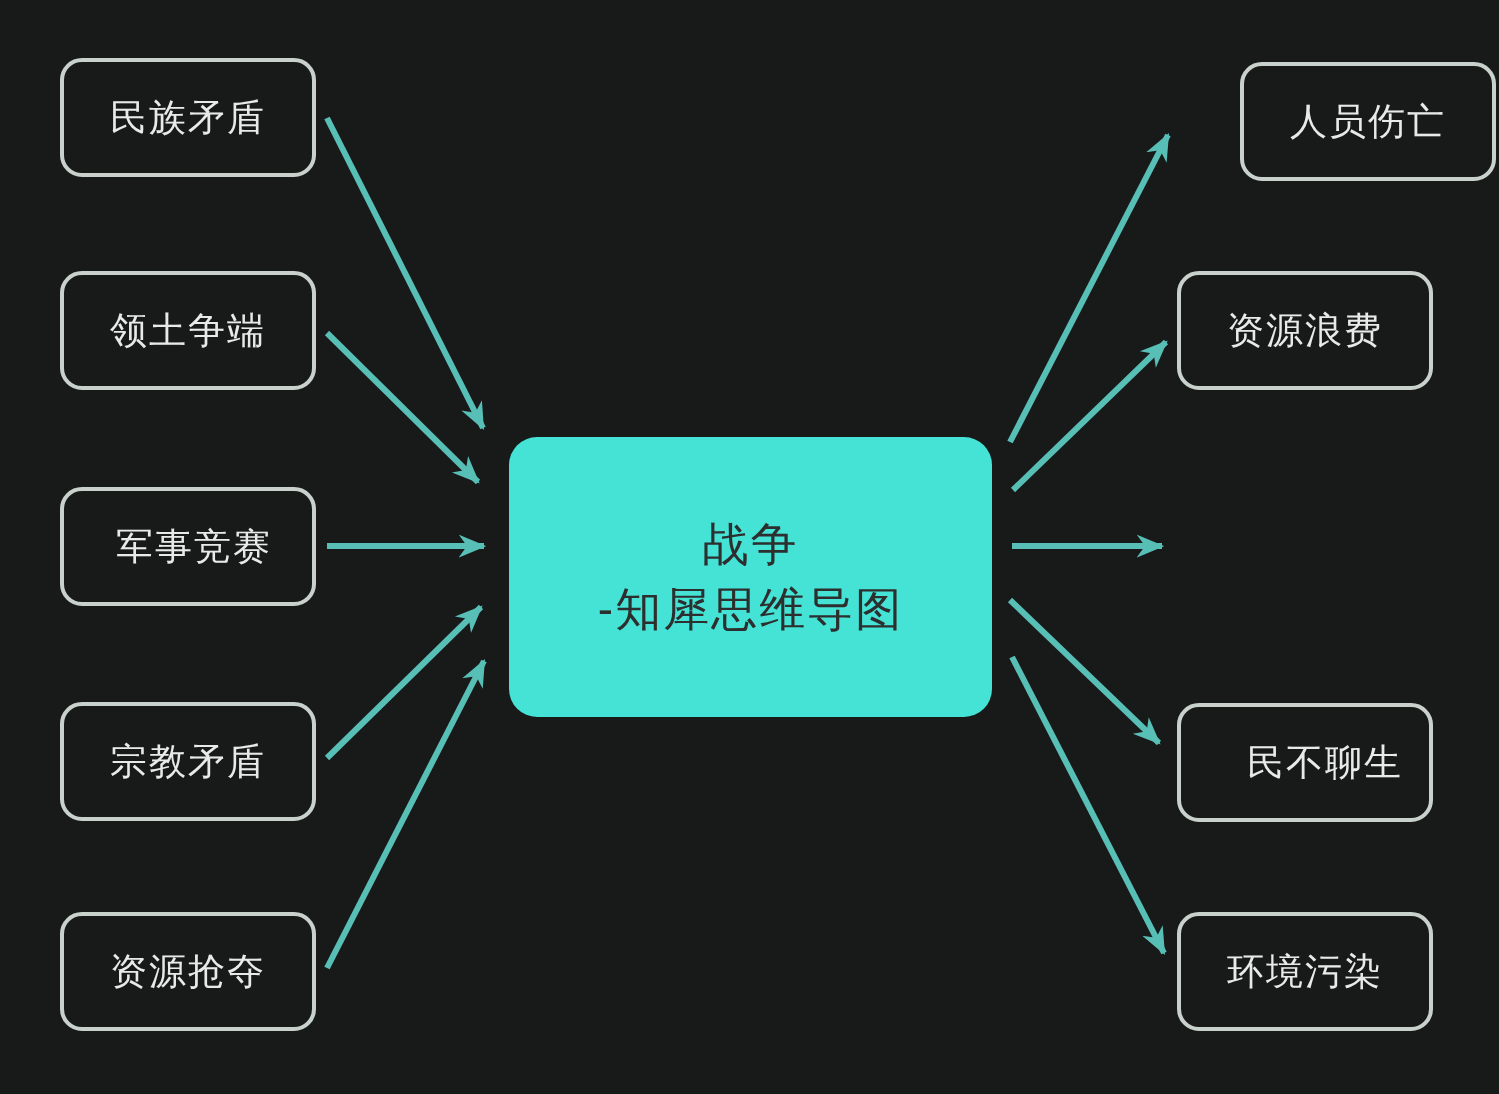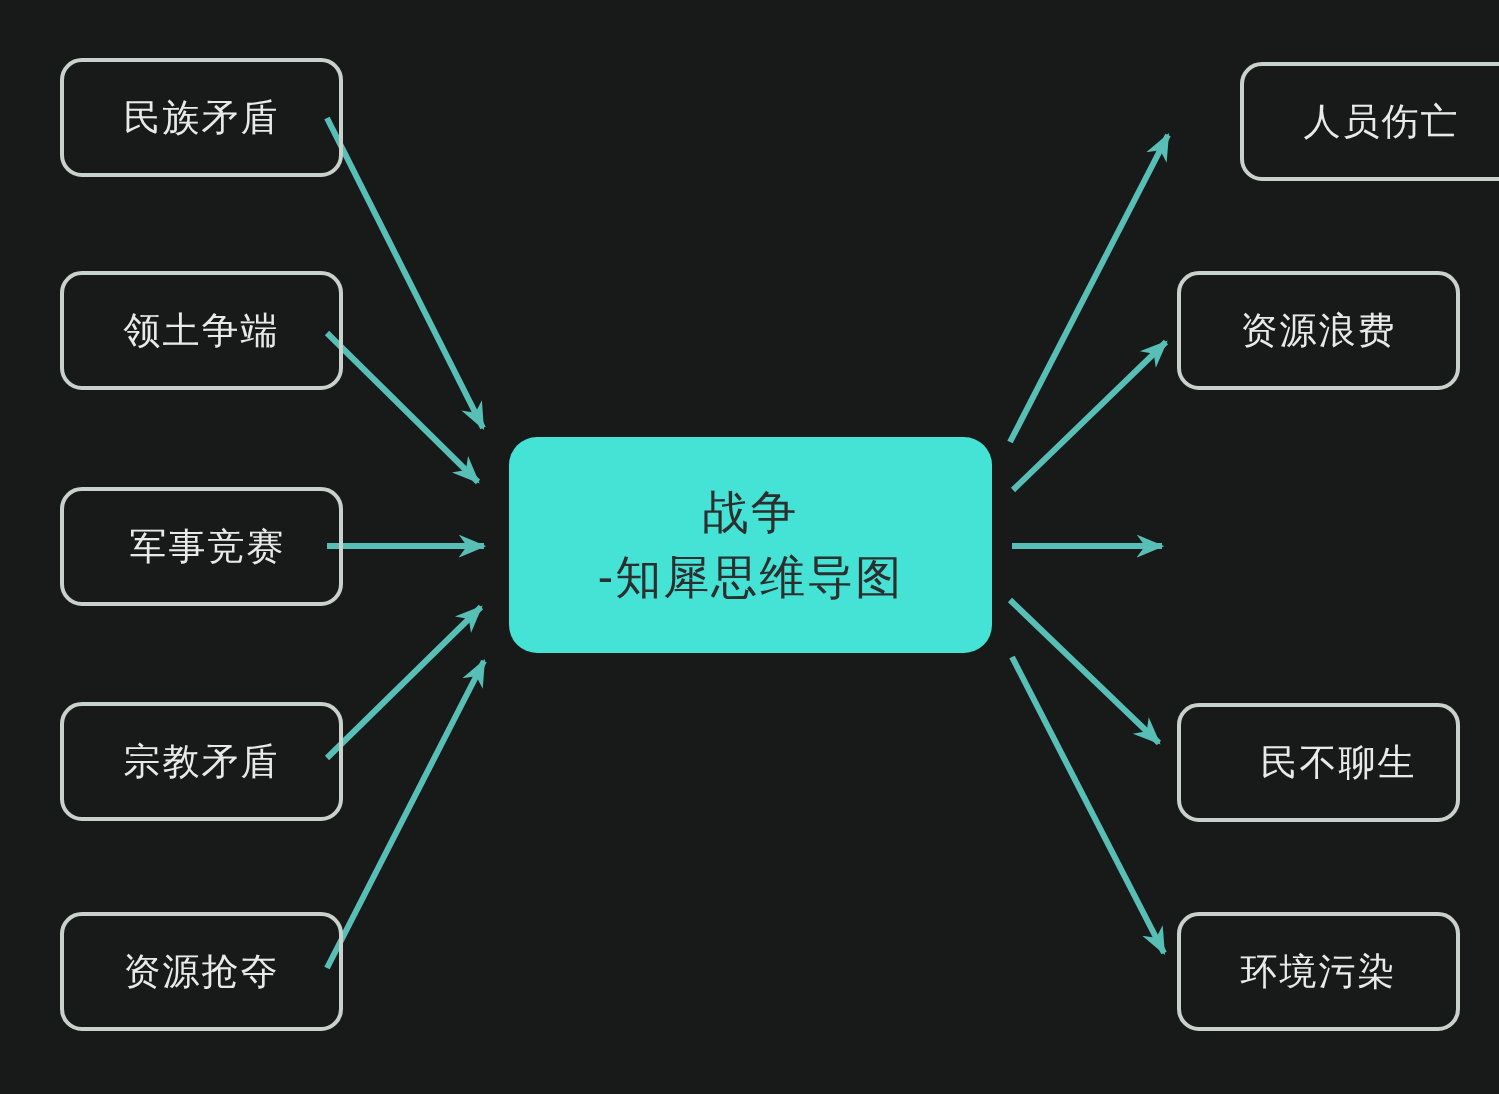--- a/index.html
+++ b/index.html
@@ -28,37 +28,37 @@
     width: 1499px; height: 1094px;
     pointer-events: none;
   }
   .edges line {
     stroke: var(--arrow);
     stroke-width: 6;
   }
   .edges marker path { fill: var(--arrow); }
   .node {
     position: absolute;
-    width: 283px; height: 119px;
+    width: 256px; height: 119px;
     border: 4px solid var(--node-border);
     border-radius: 22px;
     display: flex;
     align-items: center;
     justify-content: center;
     color: var(--node-text);
     font-size: 37px;
     letter-spacing: 2px;
     cursor: pointer;
     background: transparent;
   }
   .node span { white-space: nowrap; }
   .root-node {
     position: absolute;
     left: 509px; top: 437px;
-    width: 483px; height: 216px;
+    width: 483px; height: 280px;
     background: var(--root-background);
     border-radius: 28px;
     display: flex;
     flex-direction: column;
     align-items: center;
     justify-content: center;
     color: var(--root-text);
     font-size: 46px;
     letter-spacing: 2px;
     line-height: 1.42;

